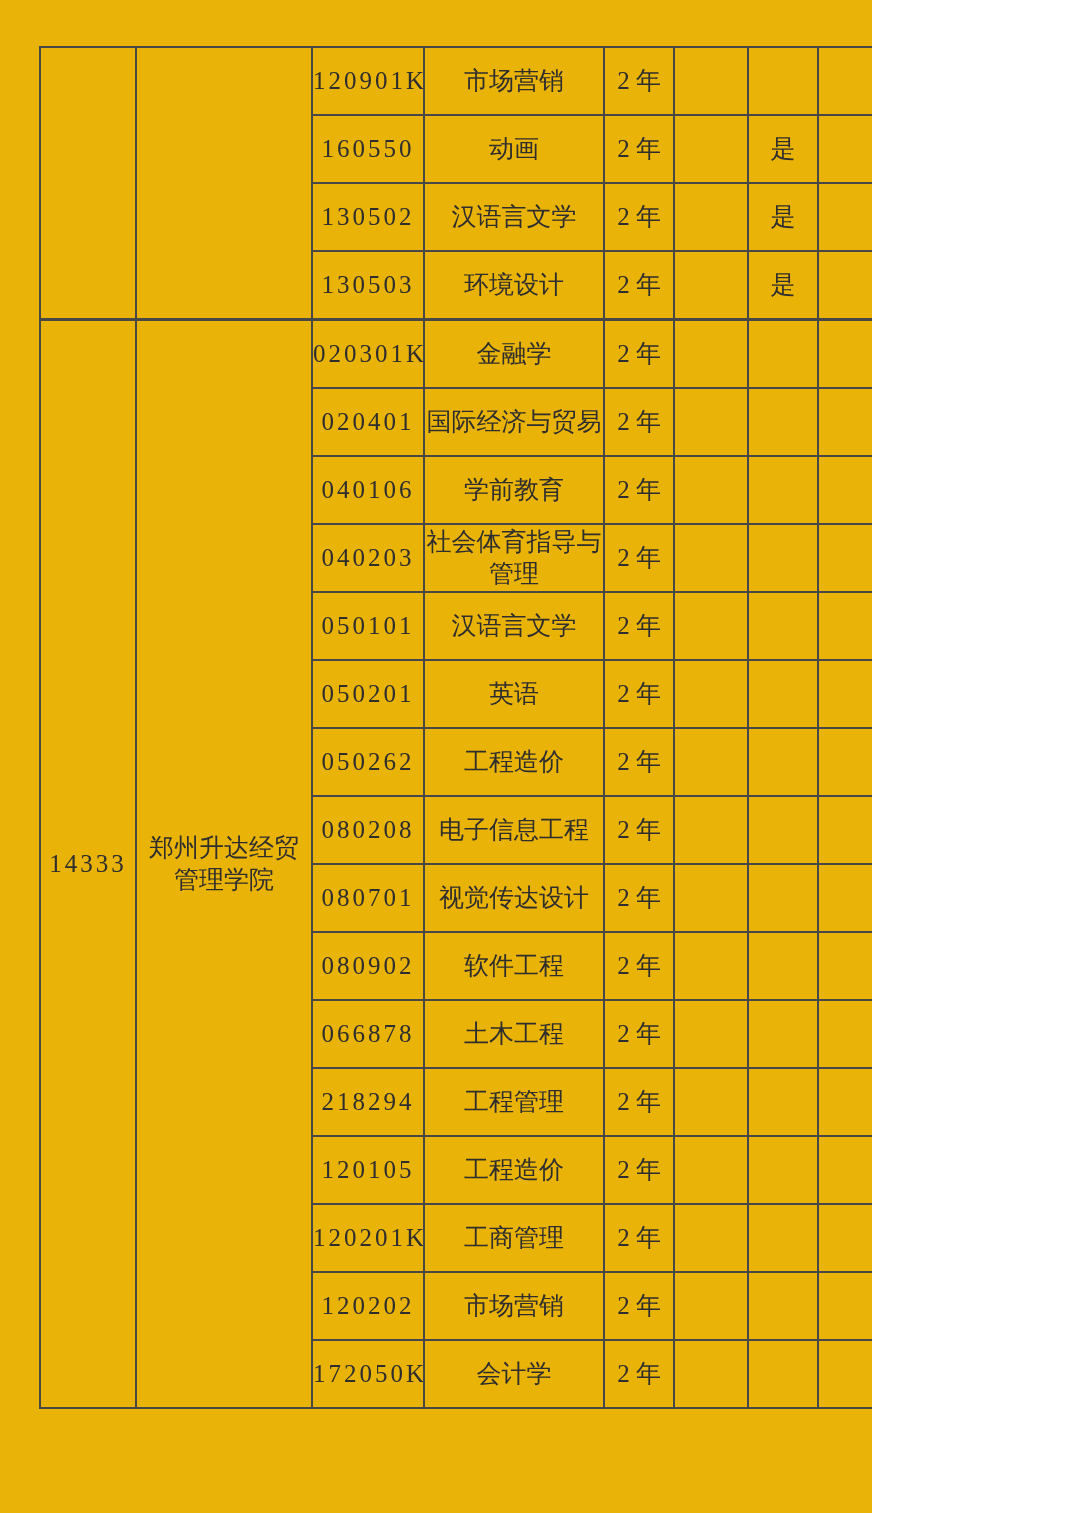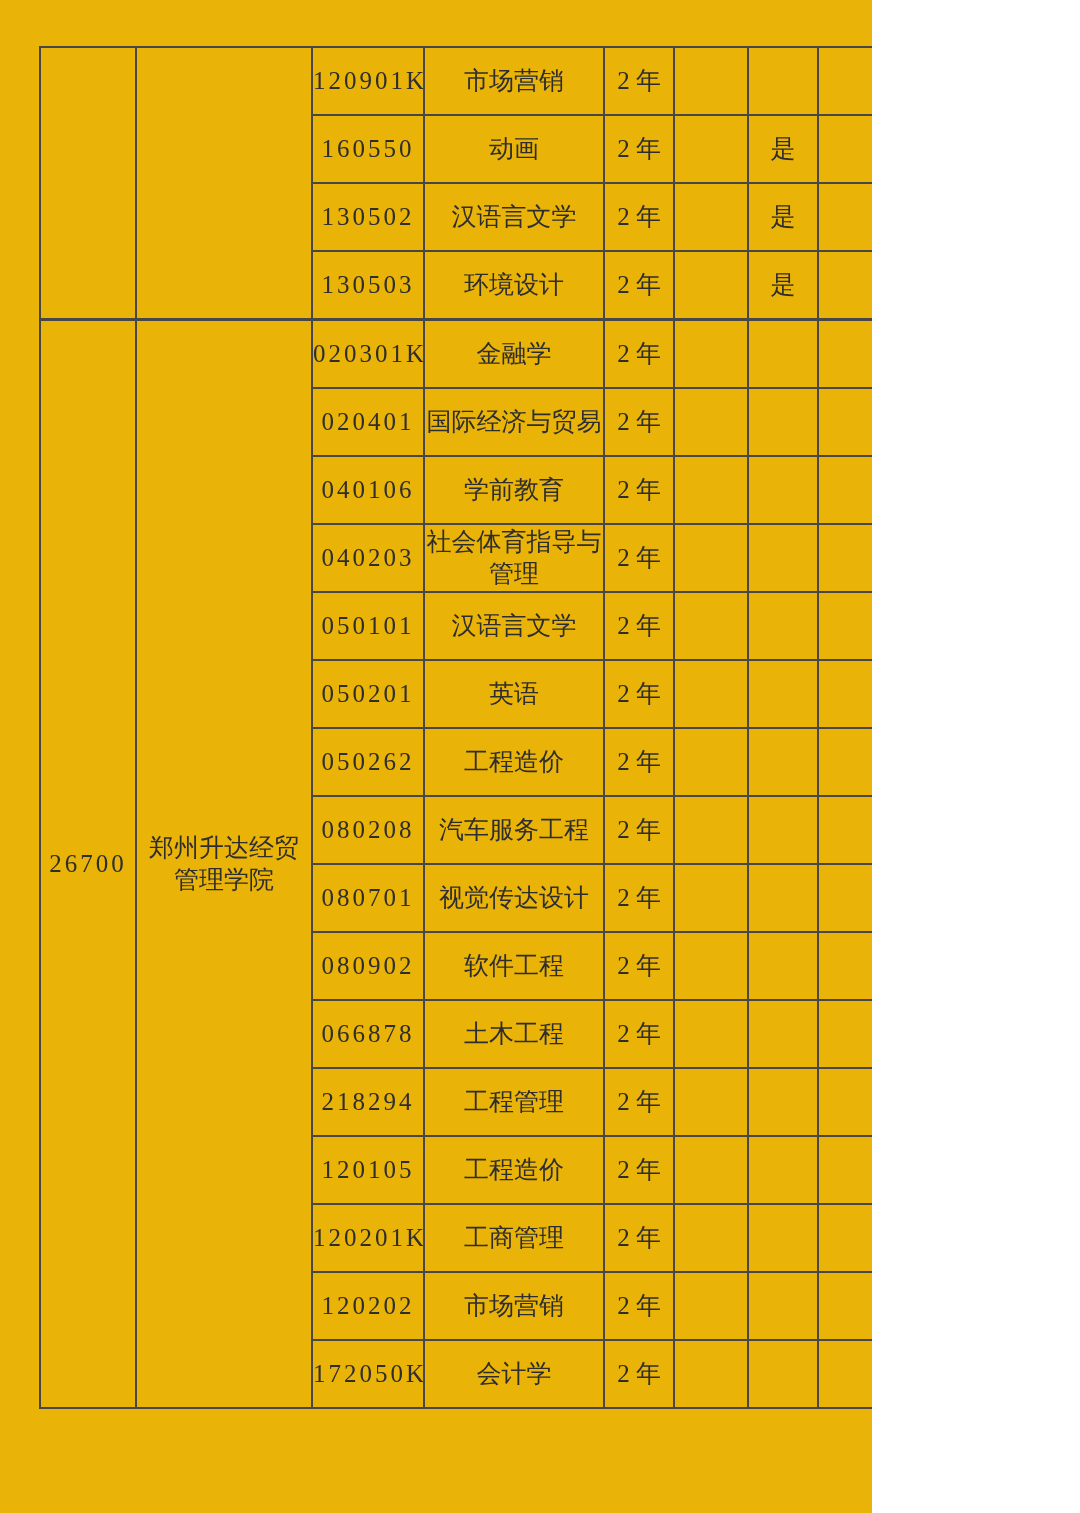--- a/index.html
+++ b/index.html
@@ -86,21 +86,21 @@
         </tr>
         <tr>
           <td class="code">130503</td>
           <td><span class="wrap">环境设计</span></td>
           <td>2 年</td>
           <td></td>
           <td>是</td>
           <td></td>
         </tr>
         <tr class="section-start">
-          <td class="code" rowspan="16">26700</td>
+          <td class="code" rowspan="16">14333</td>
           <td rowspan="16"><span class="wrap school">郑州升达经贸管理学院</span></td>
           <td class="code">020301K</td>
           <td><span class="wrap">金融学</span></td>
           <td>2 年</td>
           <td></td>
           <td></td>
           <td></td>
         </tr>
         <tr>
           <td class="code">020401</td>
@@ -145,21 +145,21 @@
         <tr>
           <td class="code">050262</td>
           <td><span class="wrap">工程造价</span></td>
           <td>2 年</td>
           <td></td>
           <td></td>
           <td></td>
         </tr>
         <tr>
           <td class="code">080208</td>
-          <td><span class="wrap">汽车服务工程</span></td>
+          <td><span class="wrap">电子信息工程</span></td>
           <td>2 年</td>
           <td></td>
           <td></td>
           <td></td>
         </tr>
         <tr>
           <td class="code">080701</td>
           <td><span class="wrap">视觉传达设计</span></td>
           <td>2 年</td>
           <td></td>

